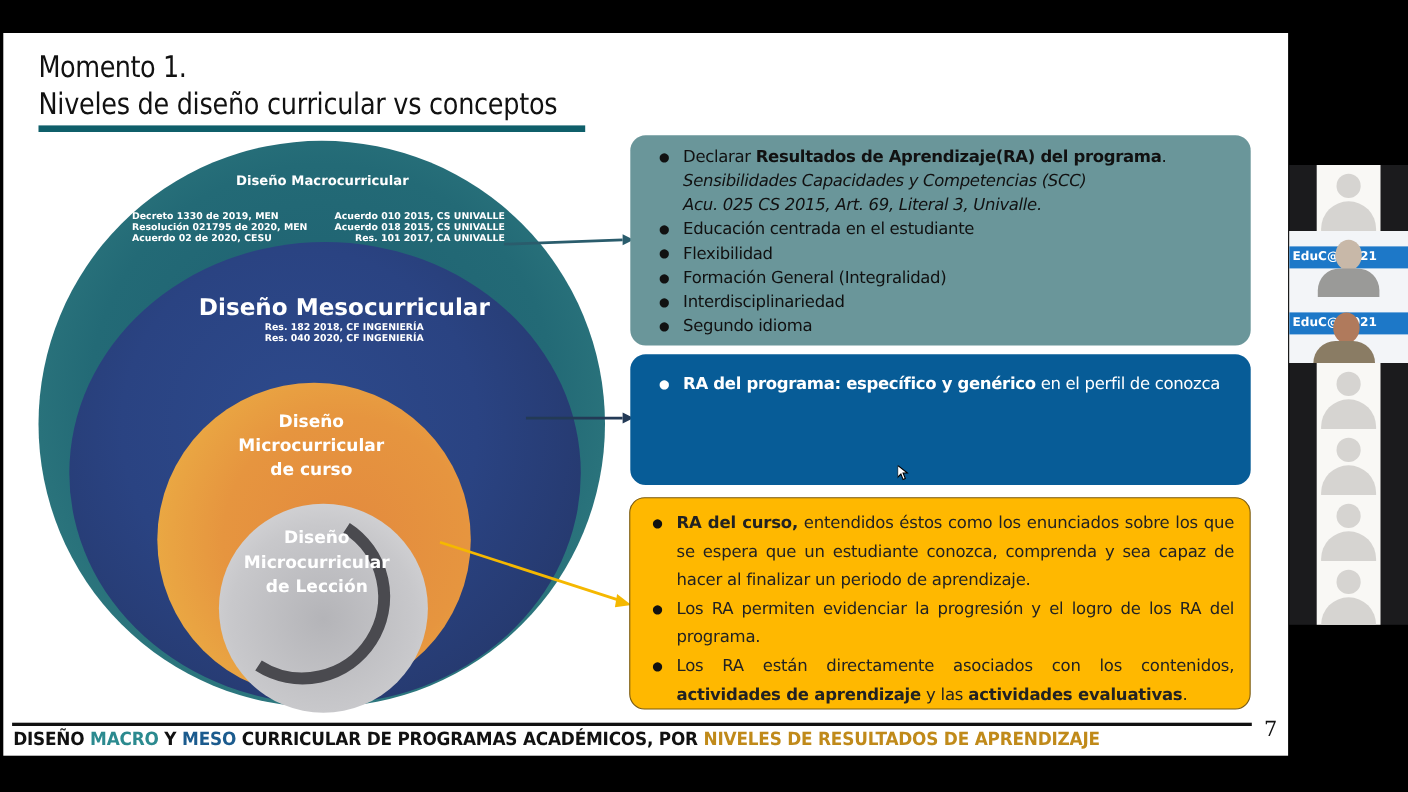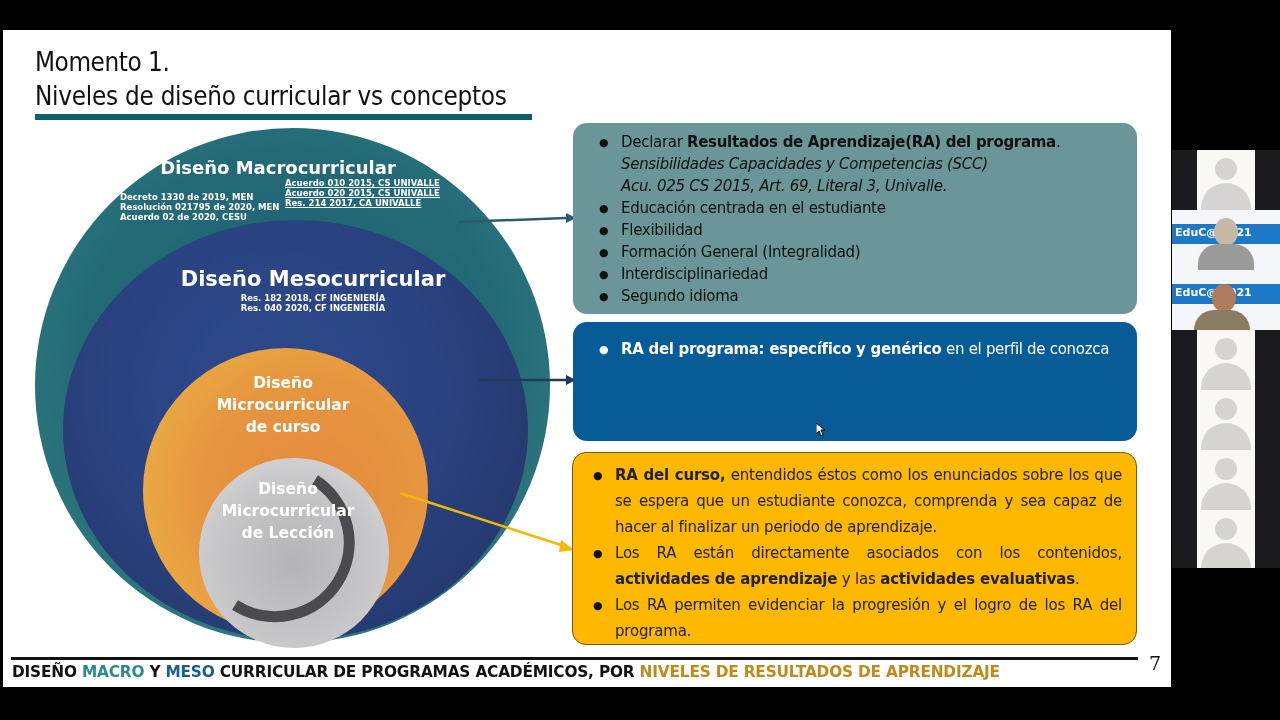--- a/index.html
+++ b/index.html
@@ -14,24 +14,24 @@
 
   
   .circ { position: absolute; border-radius: 50%; }
   #c-macro { left: 32px; top: 98px; width: 515px; height: 515px; background: radial-gradient(circle at 50% 45%, #1d5e70 0%, #236a76 55%, #2f7a80 80%, #3f8b8e 100%); }
   #c-meso { left: 60px; top: 190px; width: 465px; height: 420px; background: radial-gradient(circle at 45% 40%, #2d4a8c 0%, #2a4382 45%, #263a70 75%, #22335e 100%); }
   #c-micro { left: 140px; top: 318px; width: 285px; height: 285px; background: radial-gradient(circle at 60% 50%, #e38a3e 0%, #e6953f 50%, #ebad44 85%, #f0bb48 100%); }
   #c-leccion { left: 196px; top: 428px; width: 190px; height: 190px; background: radial-gradient(circle at 50% 55%, #b4b4b8 0%, #c8c8cb 60%, #dedee0 100%); }
   #arc { position: absolute; left: 212px; top: 440px; width: 160px; height: 160px; }
 
   .circle-text { position: absolute; color: #fff; font-family: "DejaVu Sans", sans-serif; font-weight: bold; text-align: center; }
-  .h-macro { left: 105px; top: 127px; width: 340px; font-size: 18px; }
+  .h-macro { left: 120px; top: 127px; width: 340px; font-size: 12px; }
   .refs { position: absolute; color: #fff; font-family: "DejaVu Sans", sans-serif; font-weight: bold; font-size: 8.5px; line-height: 10px; }
   .refs-left { left: 117px; top: 162px; text-align: left; }
-  .refs-right { left: 282px; top: 148px; width: 174px; text-align: left; text-decoration: underline; }
+  .refs-right { left: 282px; top: 162px; width: 174px; text-align: right; }
   .h-meso { left: 160px; top: 237px; width: 300px; font-size: 21px; }
   .refs-meso { left: 160px; top: 263px; width: 300px; text-align: center; }
   .h-micro { left: 180px; top: 342px; width: 200px; font-size: 15.5px; line-height: 22px; }
   .h-leccion { left: 180px; top: 448px; width: 210px; font-size: 15.5px; line-height: 22px; }
 
   
   .box { position: absolute; border-radius: 14px; font-family: "DejaVu Sans", sans-serif; font-size: 15px; }
   .box ul { list-style: none; }
   .box li { position: relative; padding-left: 26px; }
   .box li::before { content: "\25CF"; position: absolute; left: 4px; font-size: 11px; }
@@ -83,22 +83,22 @@
     </svg>
 
     <div class="circle-text h-macro">Diseño Macrocurricular</div>
     <div class="refs refs-left">
       <div>Decreto 1330 de 2019, MEN</div>
       <div>Resolución 021795 de 2020, MEN</div>
       <div>Acuerdo 02 de 2020, CESU</div>
     </div>
     <div class="refs refs-right">
       <div>Acuerdo 010 2015, CS UNIVALLE</div>
-      <div>Acuerdo 020 2015, CS UNIVALLE</div>
-      <div>Res. 214 2017, CA UNIVALLE</div>
+      <div>Acuerdo 018 2015, CS UNIVALLE</div>
+      <div>Res. 101 2017, CA UNIVALLE</div>
     </div>
 
     <div class="circle-text h-meso">Diseño Mesocurricular</div>
     <div class="refs refs-meso">
       <div>Res. 182 2018, CF INGENIERÍA</div>
       <div>Res. 040 2020, CF INGENIERÍA</div>
     </div>
 
     <div class="circle-text h-micro">
       <div>Diseño</div>
@@ -140,22 +140,22 @@
 
   <div id="box-blue" class="box">
     <ul>
       <li><span class="b">RA del programa: específico y genérico</span><span> en el perfil de conozca</span></li>
     </ul>
   </div>
 
   <div id="box-yellow" class="box">
     <ul>
       <li><span class="b">RA del curso,</span><span> entendidos éstos como los enunciados sobre los que se espera que un estudiante conozca, comprenda y sea capaz de hacer al finalizar un periodo de aprendizaje.</span></li>
+      <li>Los RA permiten evidenciar la progresión y el logro de los RA del programa.</li>
       <li><span>Los RA están directamente asociados con los contenidos, </span><span class="b">actividades de aprendizaje</span><span> y las </span><span class="b">actividades evaluativas</span><span>.</span></li>
-      <li>Los RA permiten evidenciar la progresión y el logro de los RA del programa.</li>
     </ul>
   </div>
 
   <div class="footer-line"></div>
   <div class="footer">
     <span>DISEÑO </span><span class="f-teal">MACRO</span><span> Y </span><span class="f-blue">MESO</span><span> CURRICULAR DE PROGRAMAS ACADÉMICOS, POR </span><span class="f-gold">NIVELES DE RESULTADOS DE APRENDIZAJE</span>
   </div>
   <div class="page-num">7</div>
 
   <svg style="position:absolute;left:813px;top:393px;" width="10" height="14">

